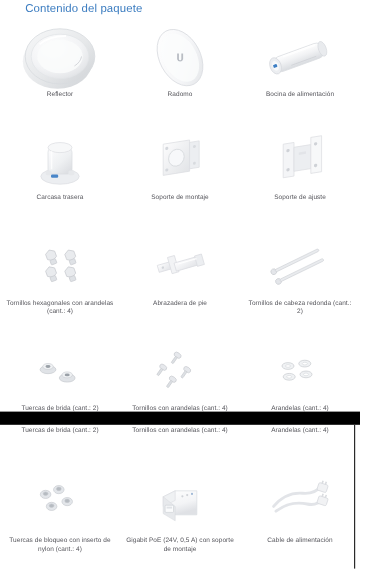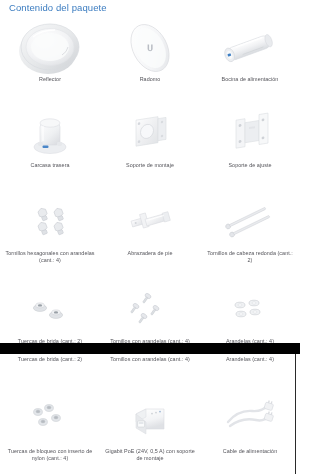--- a/index.html
+++ b/index.html
@@ -16,21 +16,21 @@
     position: relative;
   }
   .page {
     position: relative;
     width: 300px;
     height: 474px;
     background: #ffffff;
   }
   .page-title {
     position: absolute;
-    left: 9px;
+    left: 21px;
     top: 2px;
     font-size: 9.5px;
     color: #3b7cc0;
     letter-spacing: 0.1px;
     white-space: nowrap;
   }
 
   
   .row {
     position: absolute;

